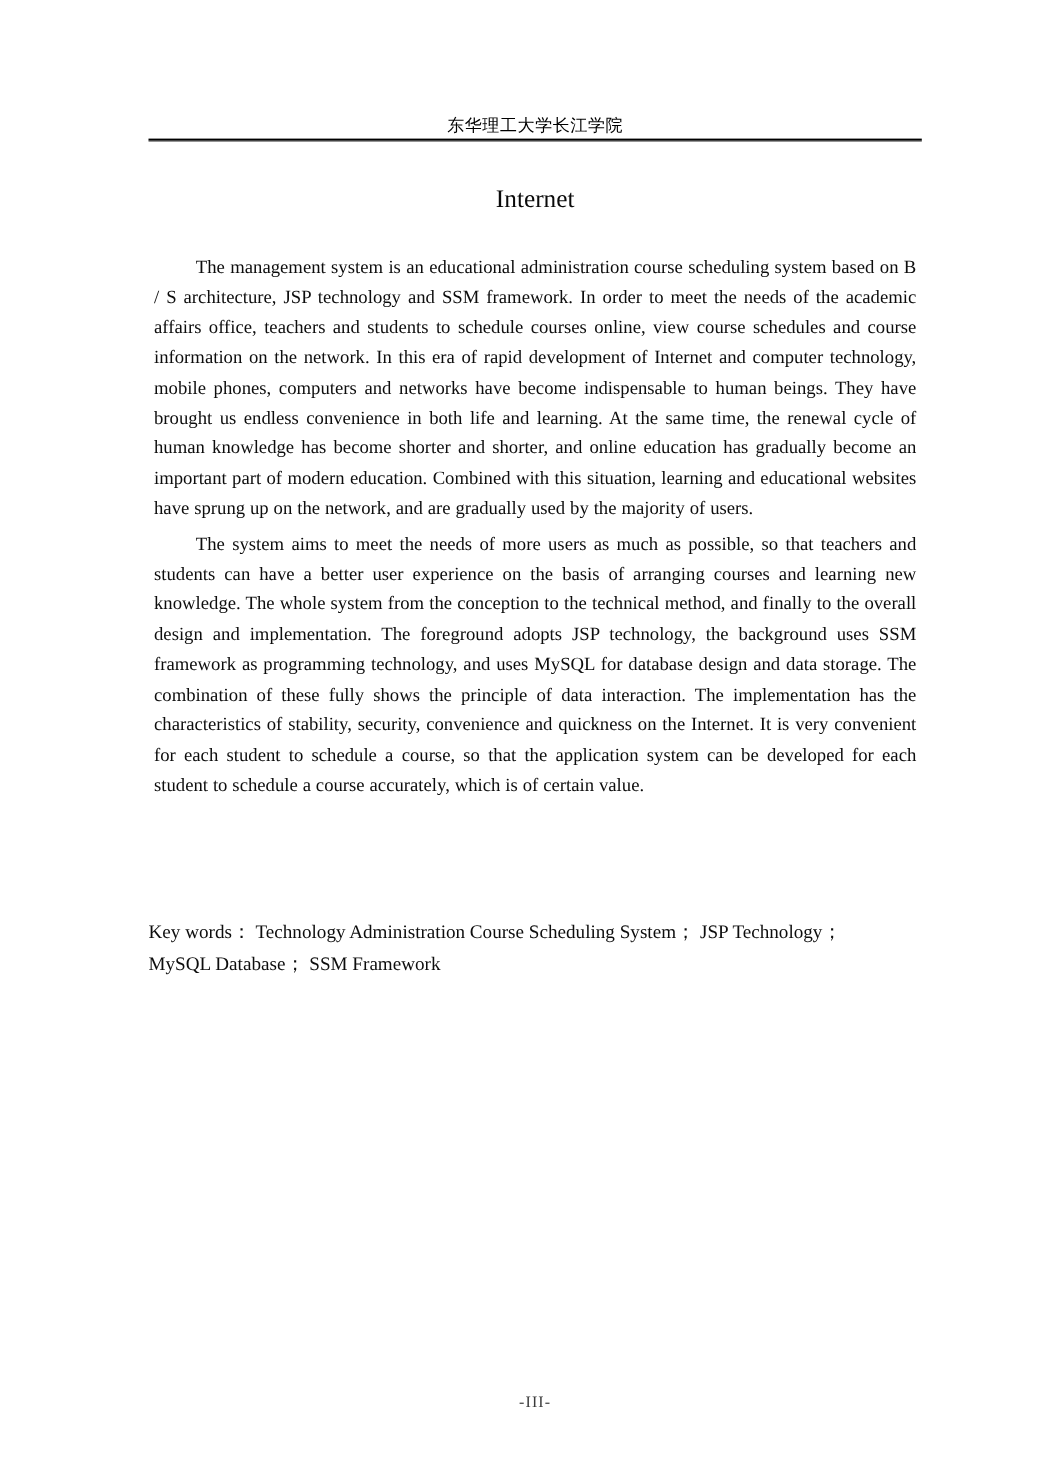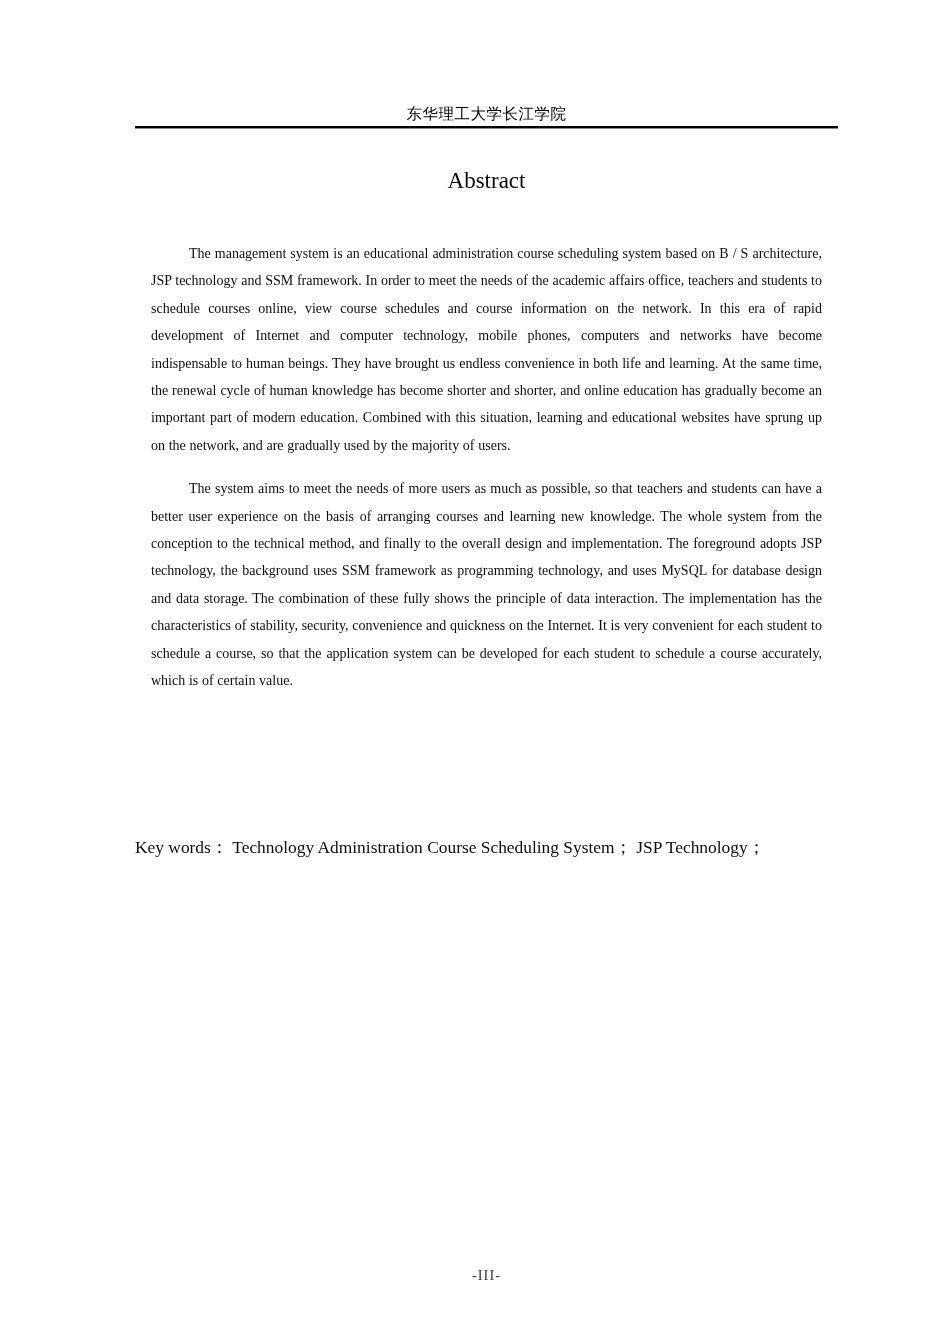--- a/index.html
+++ b/index.html
@@ -60,25 +60,25 @@
   }
 
   
   .body-block {
     position: absolute;
     left: 135px;
     top: 224px;
     width: 703px;
   }
   p.para {
-    margin: 16px;
+    margin: 5px;
     text-align: justify;
     text-justify: inter-word;
     text-indent: 38px;
-    font-size: 14px;
+    font-size: 17px;
     line-height: 27.4px;
     color: #0d0d0d;
     word-spacing: 0.2px;
   }
 
   
   .keywords-block {
     position: absolute;
     left: 135px;
     top: 833px;
@@ -106,26 +106,27 @@
 </head>
 <body>
 
 <div class="page">
 
   <div class="header-block">
     <div class="header-text">东华理工大学长江学院</div>
     <div class="header-rule"></div>
   </div>
 
-  <div class="doc-title">Abstract</div>
+  <div class="doc-title">Internet</div>
 
   <div class="body-block">
     <p class="para">The management system is an educational administration course scheduling system based on B / S architecture,  JSP  technology and SSM framework. In order to meet the needs of the academic affairs office, teachers and students to schedule courses online, view course schedules and course information on the network. In this era of rapid development of Internet and computer technology, mobile phones, computers and networks have become indispensable to human beings. They have brought us endless convenience in both life and learning. At the same time, the renewal cycle of human knowledge has become shorter and shorter, and online education has gradually become an important part of modern education. Combined with this situation, learning and educational websites have sprung up on the network, and are gradually used by the majority of users.</p>
     <p class="para">The system aims to meet the needs of more users as much as possible, so that teachers and students can have a better user experience on the basis of arranging courses and learning new knowledge. The whole system from the conception to the technical method, and finally to the overall design and implementation. The foreground adopts JSP technology, the background uses SSM framework as programming technology, and uses MySQL for database design and data storage. The combination of these fully shows the principle of data interaction. The implementation has the characteristics of stability, security, convenience and quickness on the Internet. It is very convenient for each student to schedule a course, so that the application system can be developed for each student to schedule a course accurately, which is of certain value.</p>
   </div>
 
   <div class="keywords-block">
     <div>Key words： Technology Administration Course Scheduling System； JSP Technology；</div>
+    <div>MySQL Database； SSM Framework</div>
   </div>
 
   <div class="footer-block">-III-</div>
 
 </div>
 
 </body></html>

